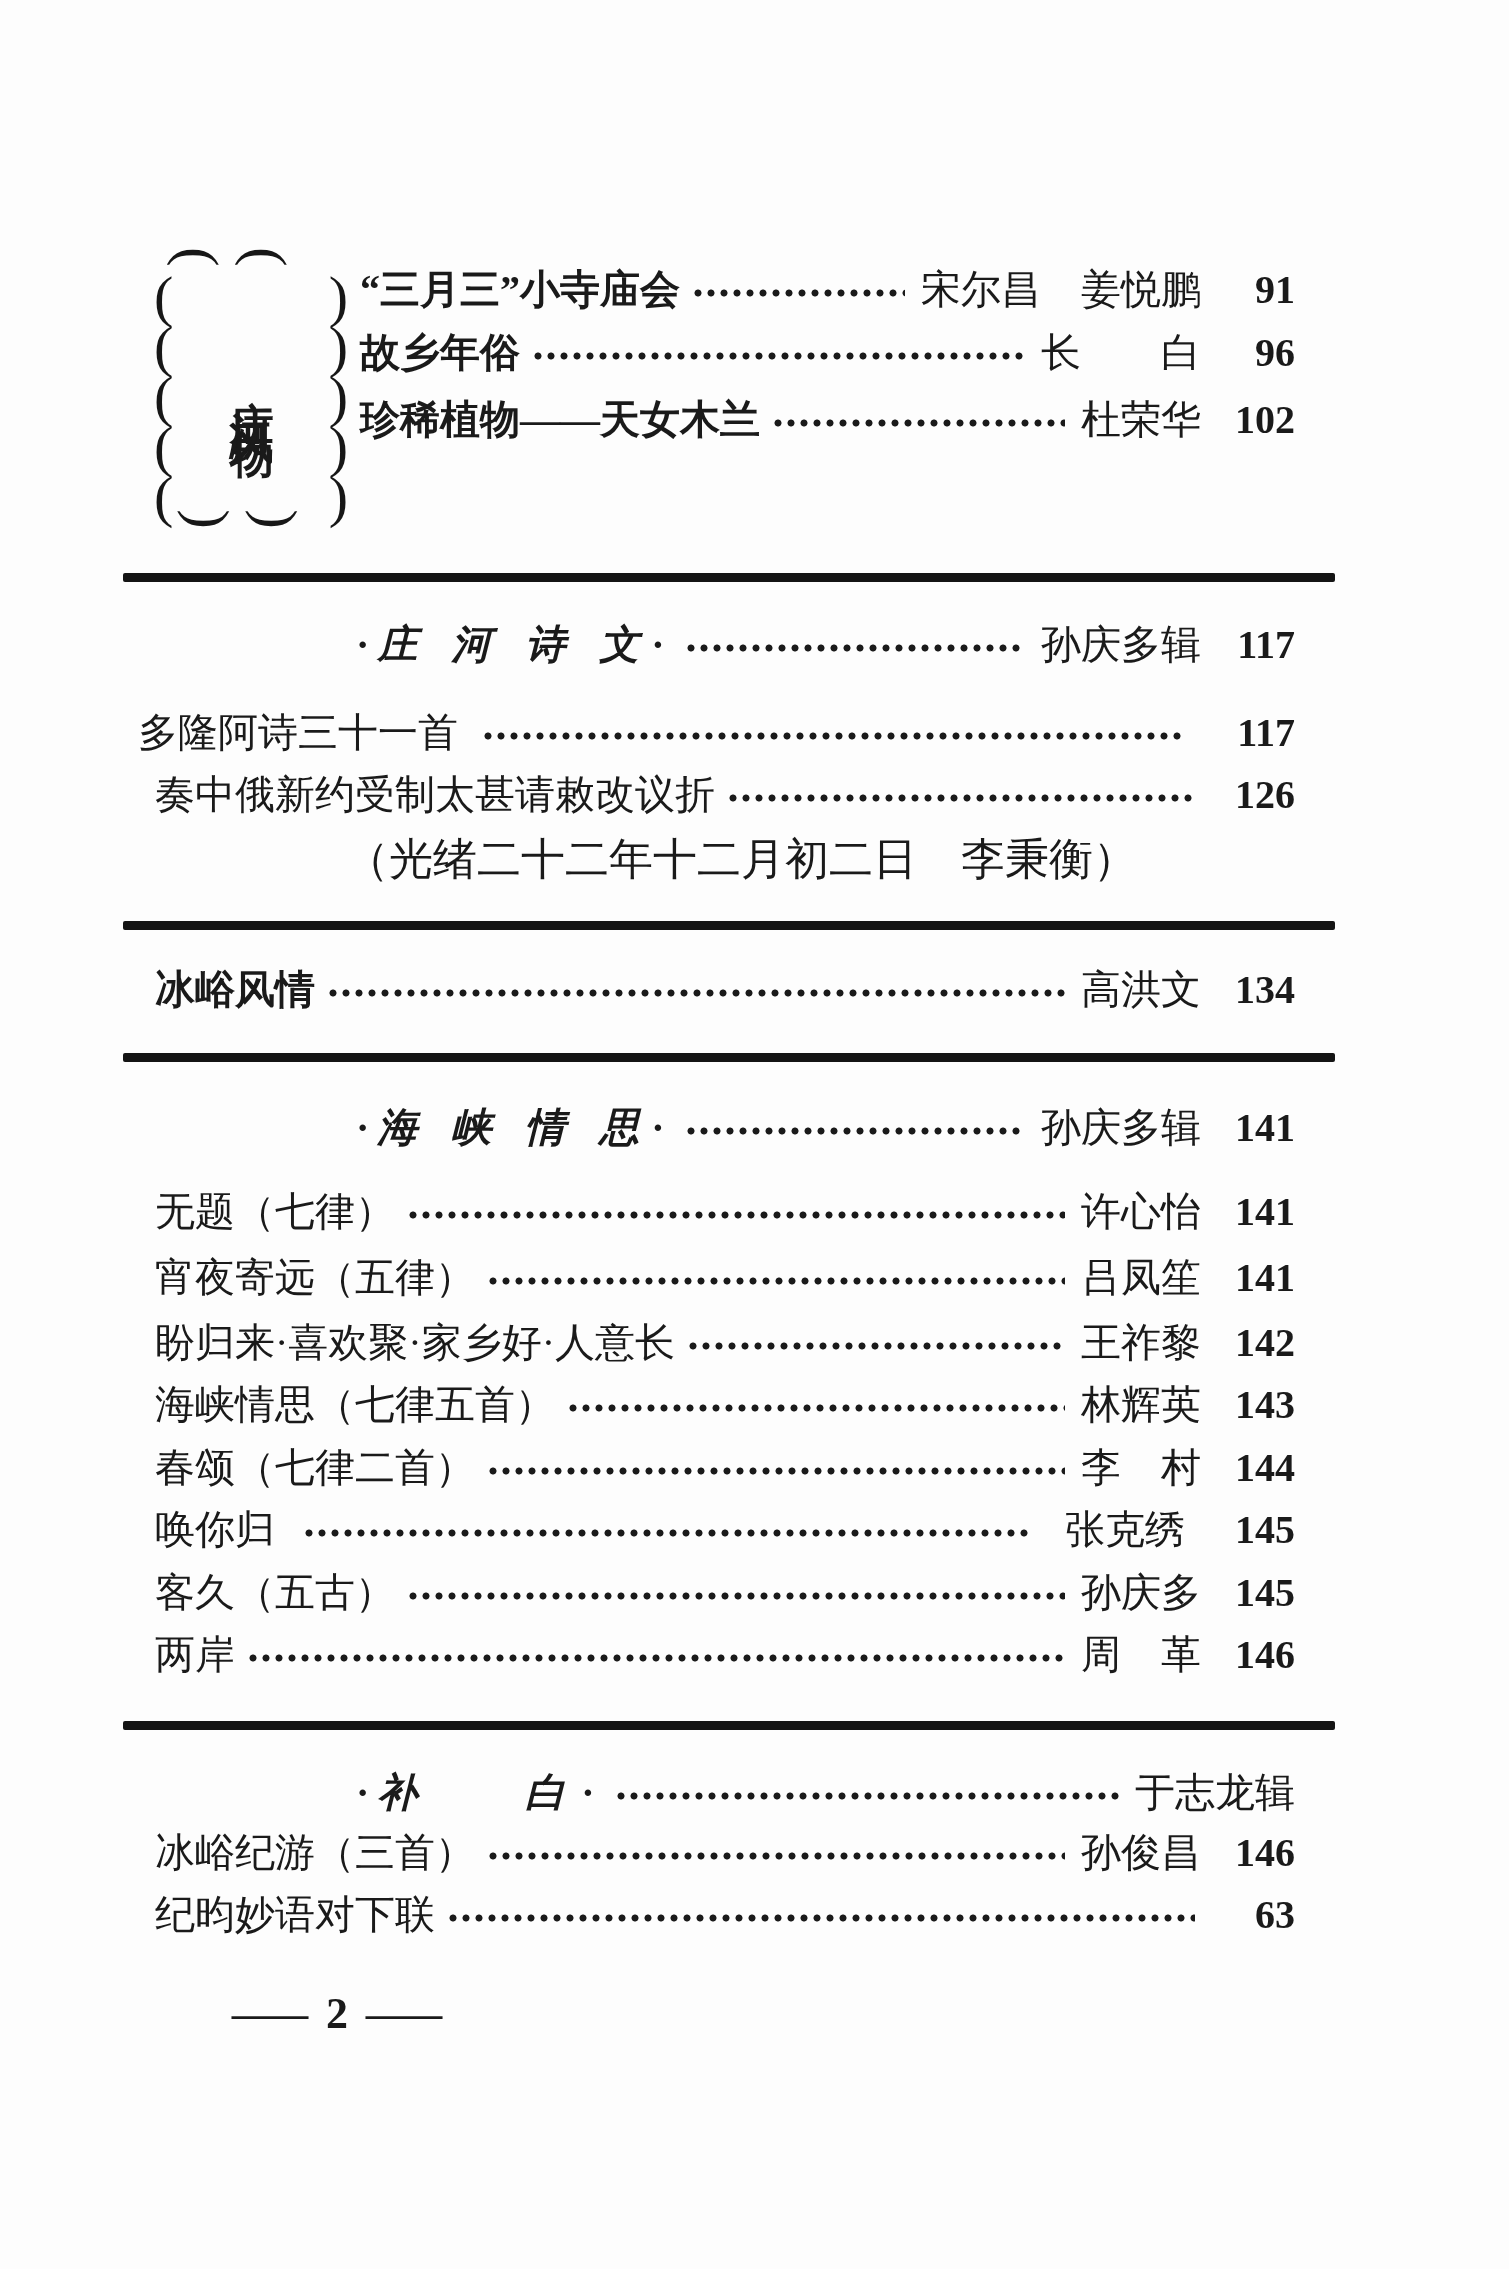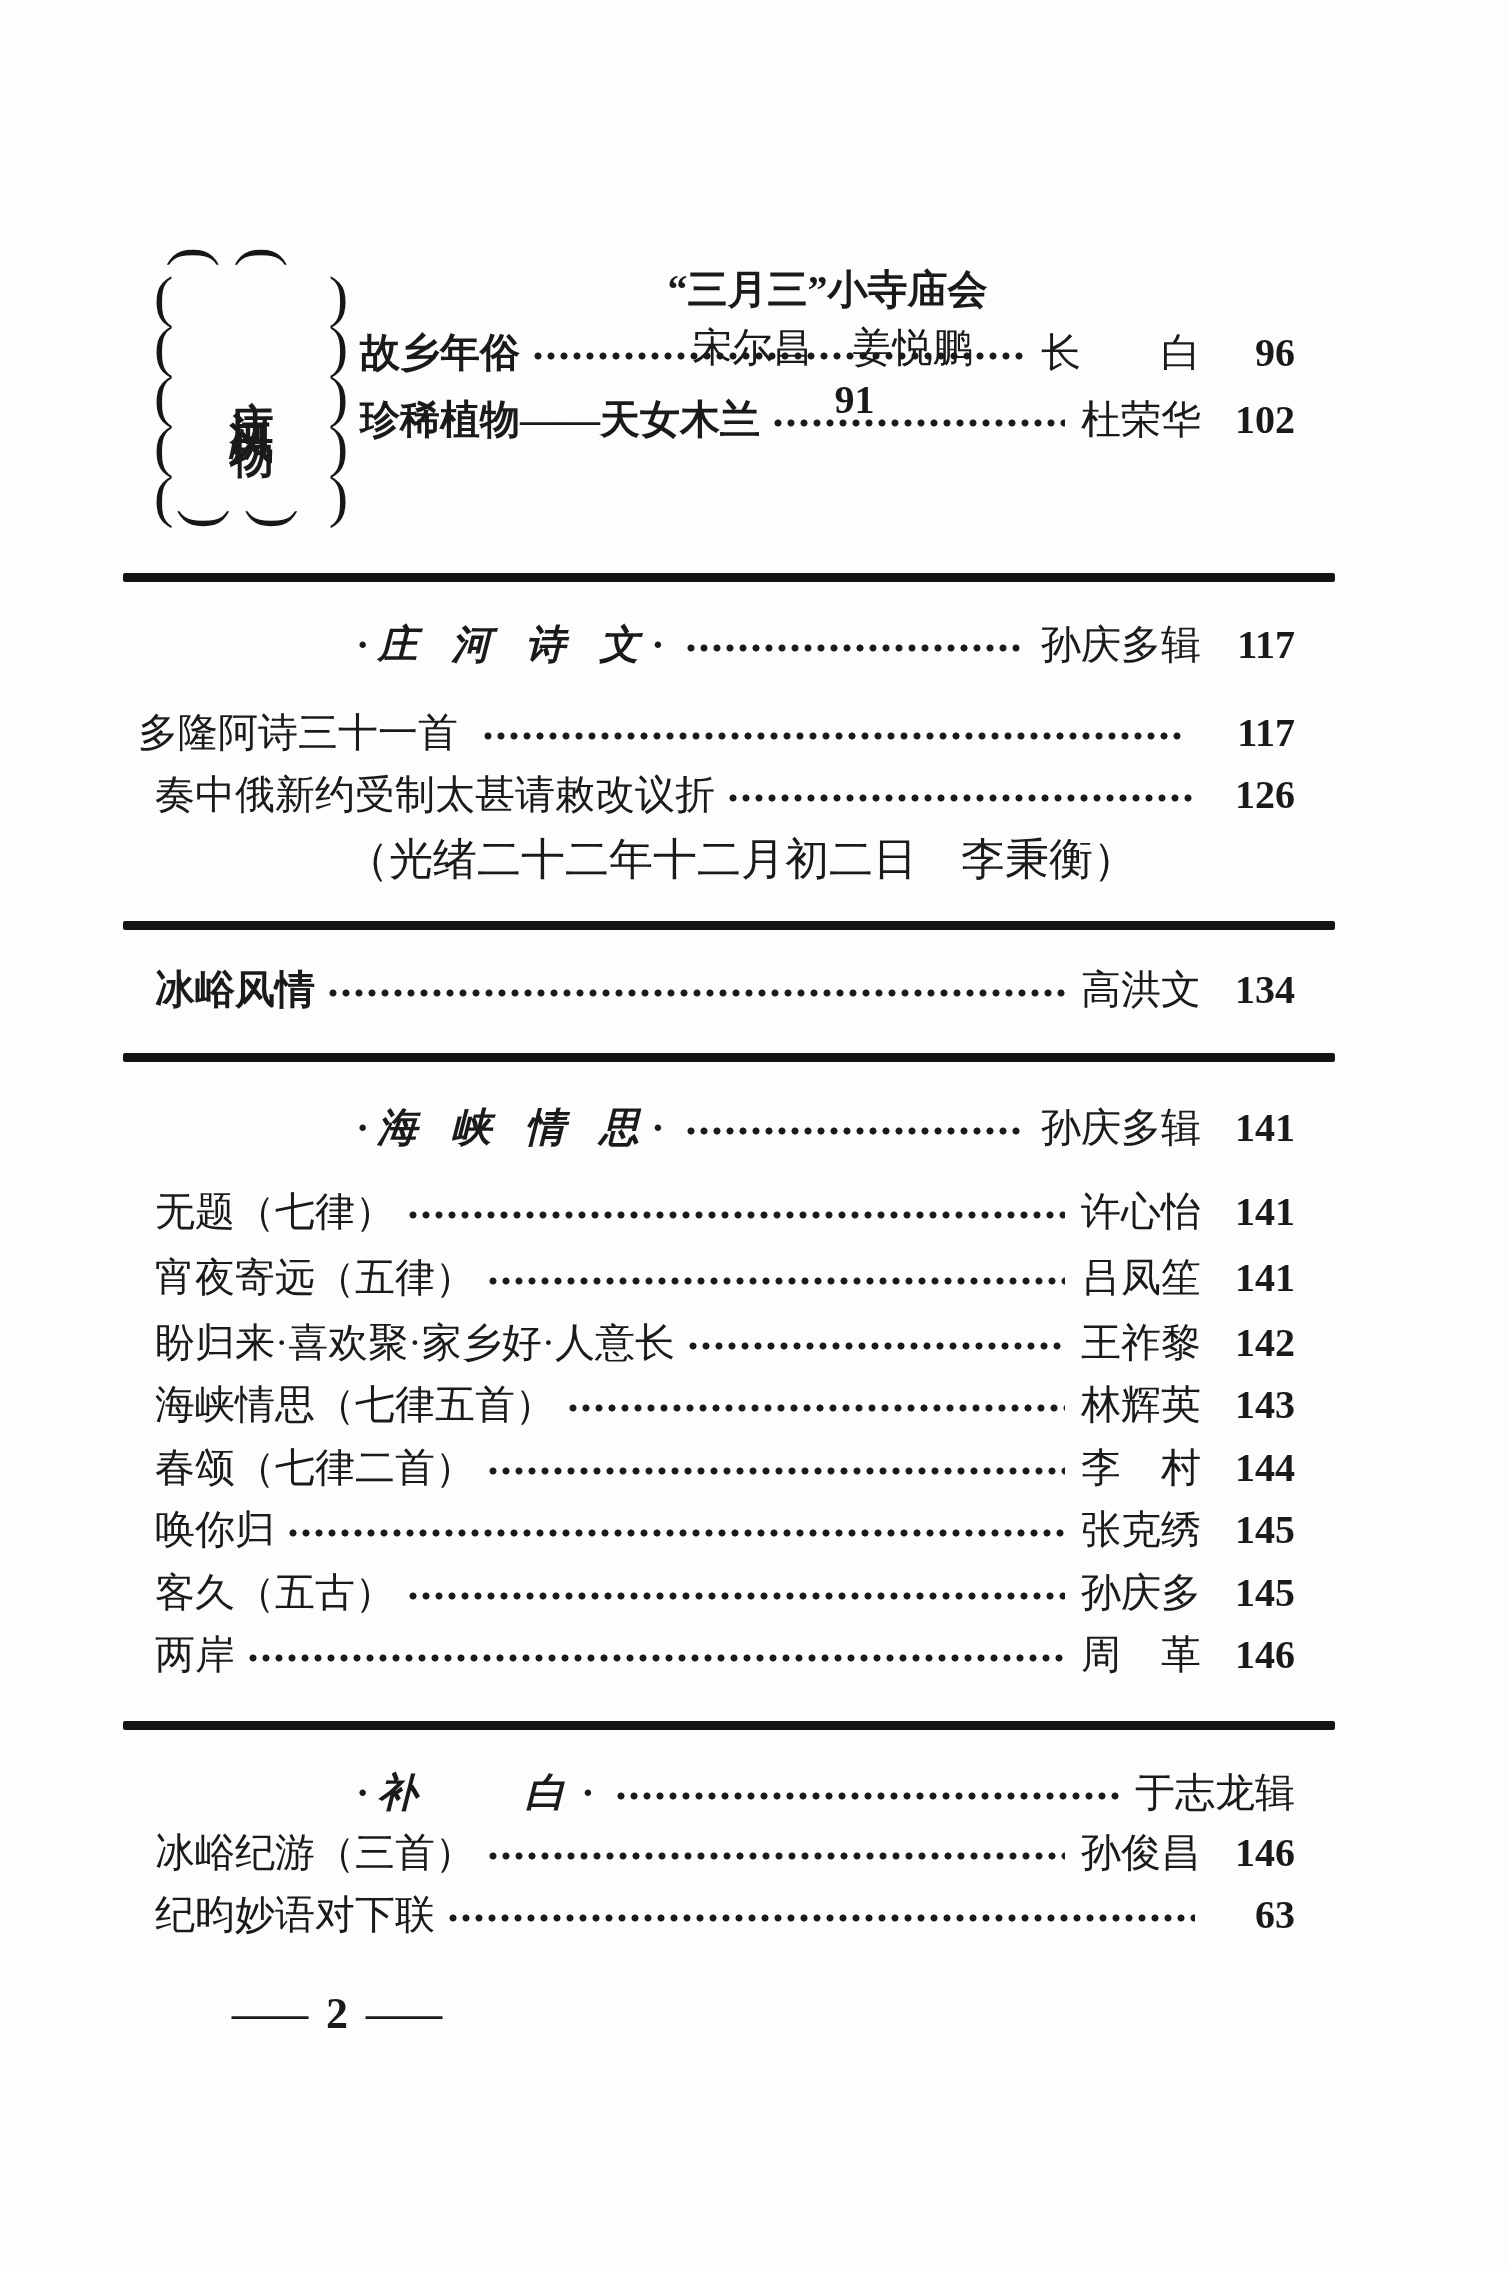--- a/index.html
+++ b/index.html
@@ -83,21 +83,21 @@
     <span class="paren" style="right:2px; top:30px;">)</span>
     <span class="paren" style="right:2px; top:80px;">)</span>
     <span class="paren" style="right:2px; top:130px;">)</span>
     <span class="paren" style="right:2px; top:180px;">)</span>
     <span class="paren" style="right:2px; top:230px;">)</span>
     <span class="paren bottom" style="left:36px;  top:252px;">(</span>
     <span class="paren bottom" style="left:104px; top:252px;">(</span>
     <div class="vtext">庄河风物</div>
   </div>
 
-  <div class="row bold" style="top:264px; left:360px;flex-direction:column;">
+  <div class="row bold" style="top:264px; left:360px;">
     <span class="title">“三月三”小寺庙会</span>
     <span class="dots"></span>
     <span class="author">宋尔昌　姜悦鹏</span>
     <span class="pagenum">91</span>
   </div>
   <div class="row bold" style="top:327px; left:360px;">
     <span class="title">故乡年俗</span>
     <span class="dots"></span>
     <span class="author">长　　白</span>
     <span class="pagenum">96</span>
@@ -175,21 +175,21 @@
     <span class="dots"></span>
     <span class="author">林辉英</span>
     <span class="pagenum">143</span>
   </div>
   <div class="row" style="top:1442px; left:155px;align-items:center;">
     <span class="title">春颂（七律二首）</span>
     <span class="dots"></span>
     <span class="author">李　村</span>
     <span class="pagenum">144</span>
   </div>
-  <div class="row" style="top:1504px; left:155px;">
+  <div class="row" style="top:1504px; left:155px;gap:16px;">
     <span class="title">唤你归</span>
     <span class="dots"></span>
     <span class="author">张克绣</span>
     <span class="pagenum">145</span>
   </div>
   <div class="row" style="top:1567px; left:155px;">
     <span class="title">客久（五古）</span>
     <span class="dots"></span>
     <span class="author">孙庆多</span>
     <span class="pagenum">145</span>

